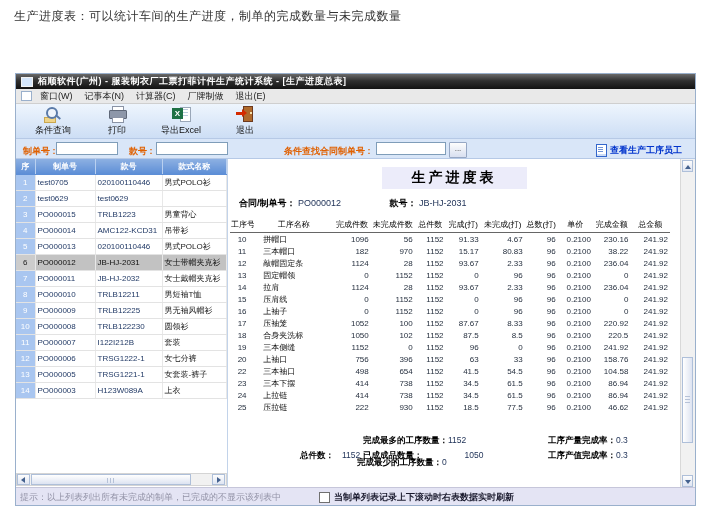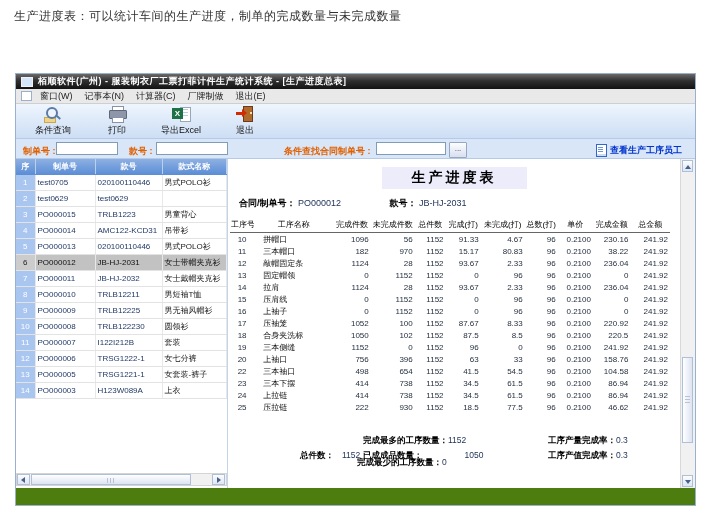--- a/index.html
+++ b/index.html
@@ -597,14 +597,21 @@
         </span>
       <span class="vs-thumb">
           <span class="gripper"></span>
         </span>
       <span class="vs-btn vs-down">
           <span class="tri-down"></span>
         </span>
     </div>
   </div>
 
+  <div class="status-bar">
+    <span class="hint">提示：以上列表列出所有未完成的制单，已完成的不显示该列表中</span>
+    <span class="refresh-check">
+      <span class="checkbox"></span>
+      <span class="cb-label">当制单列表记录上下滚动时右表数据实时刷新</span>
+    </span>
+  </div>
 
 </div>
 
 </body></html>

